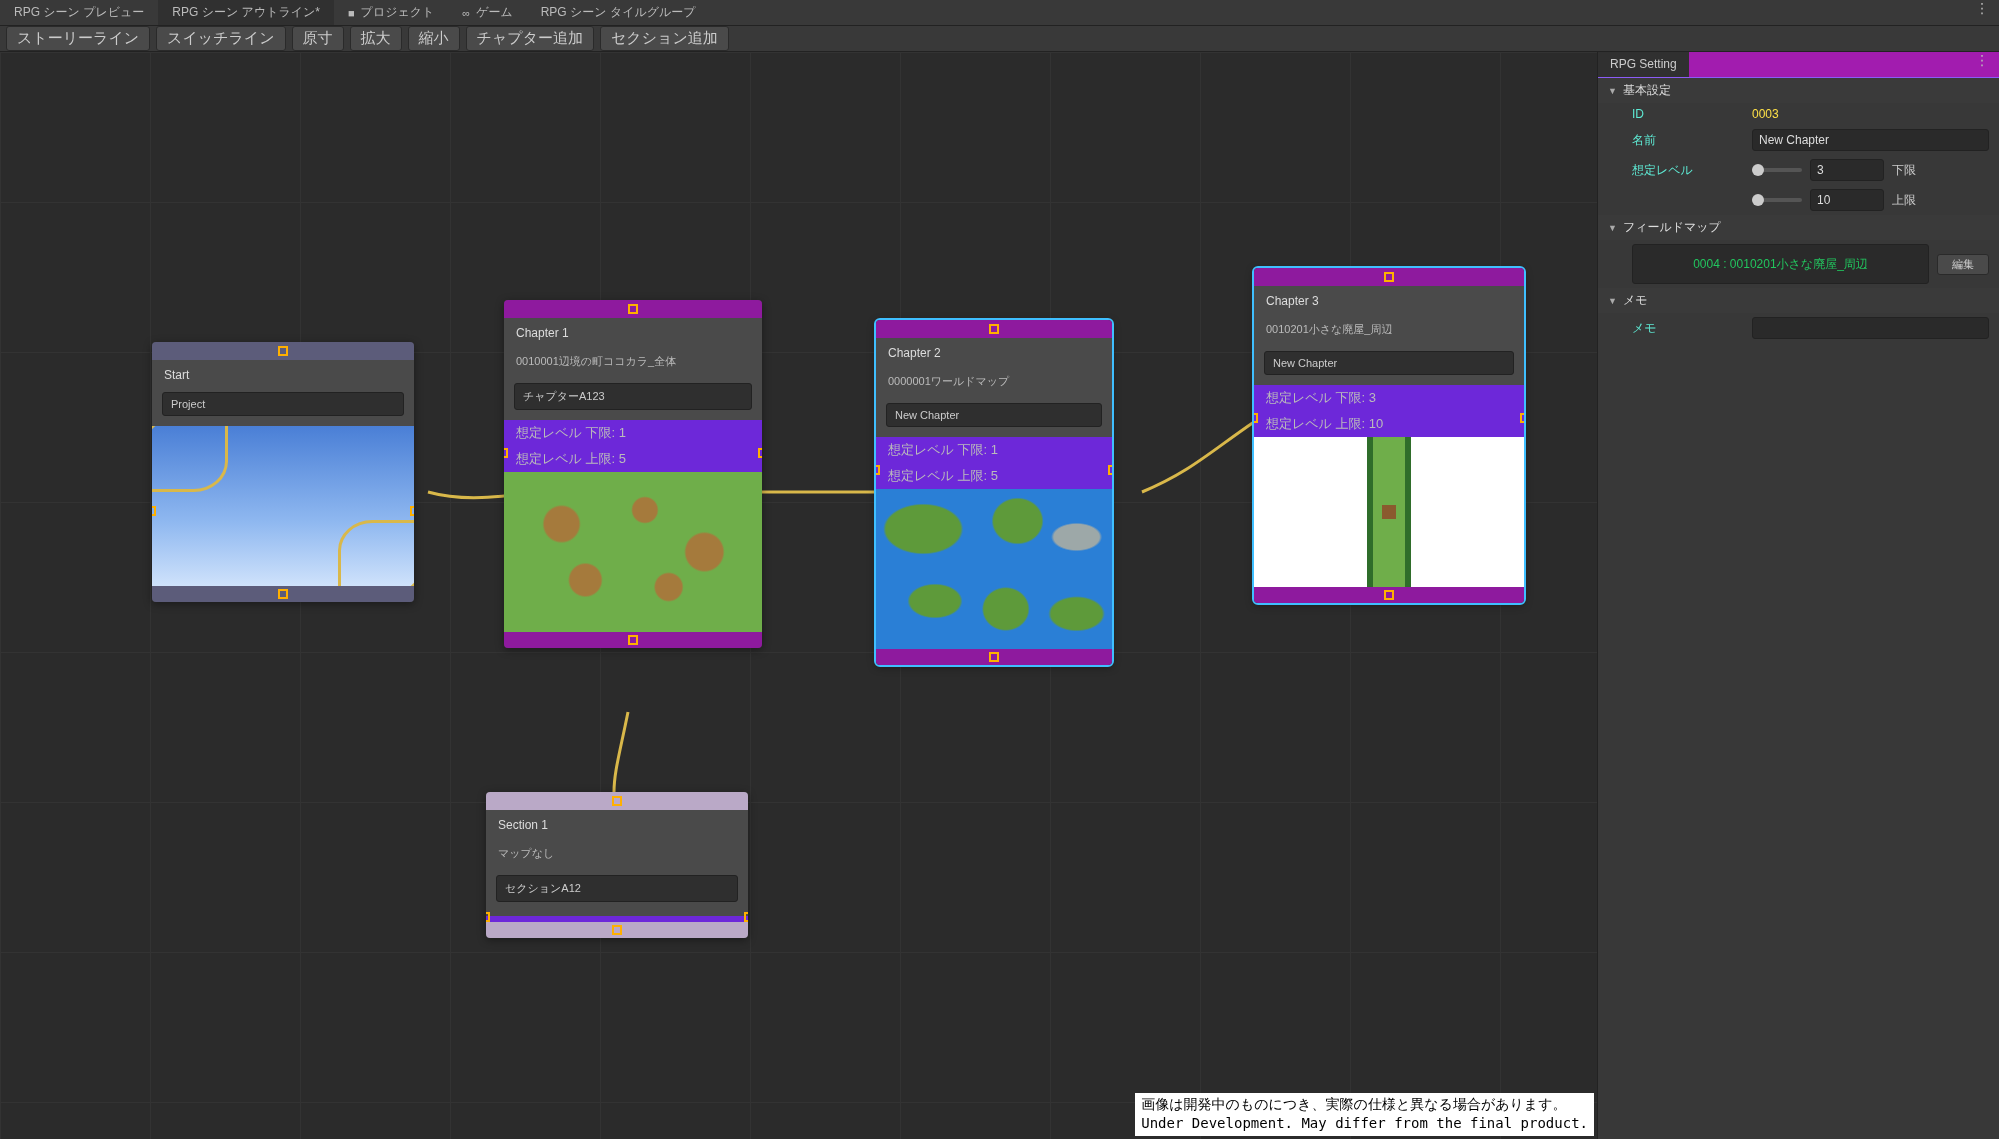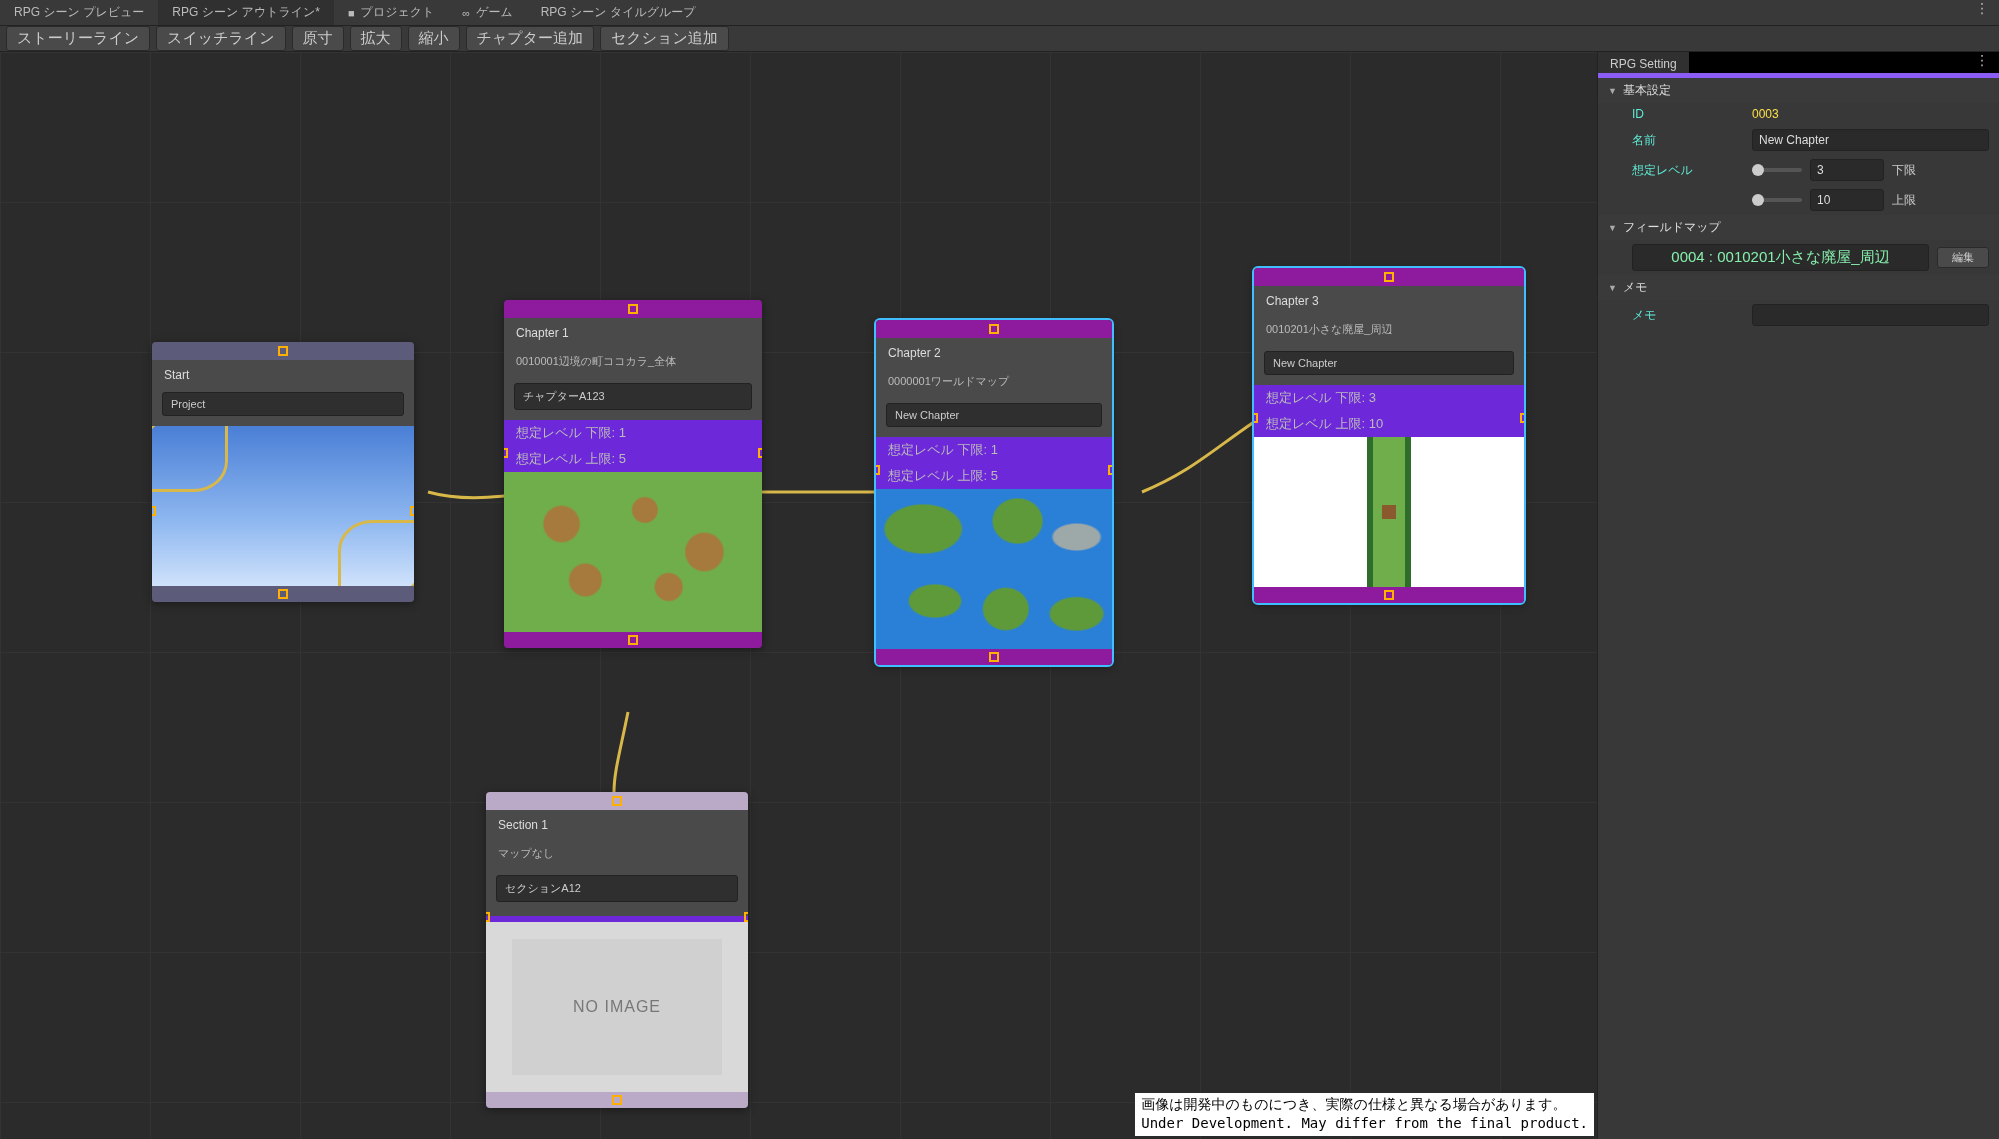--- a/index.html
+++ b/index.html
@@ -73,24 +73,24 @@
 
 .inspector {
   width: 402px;
   background: #383838;
   border-left: 1px solid #222;
   display: flex;
   flex-direction: column;
 }
 .inspector-tabs {
   height: 26px;
-  background: #000000;
+  background: #a21caf;
   display: flex;
   align-items: stretch;
-  border-bottom: 5px solid #8b5cf6;
+  border-bottom: 1px solid #8b5cf6;
 }
 .inspector-tab {
   padding: 5px 12px;
   background: #303030;
   color: #ccc;
   font-size: 12px;
 }
 .section-hdr {
   background: #3a3a3a;
   padding: 4px 10px;
@@ -139,23 +139,23 @@
   color:#ccc;
   padding:2px 14px;
   font-size:11px;
   border-radius:3px;
   cursor:pointer;
 }
 .wide-input {
   flex:1;
   background:#2a2a2a;
   border:1px solid #222;
-  color:#86efac;
-  padding:4px 8px;
-  font-size:15px;
+  color:#22c55e;
+  padding:12px 8px;
+  font-size:12px;
   border-radius:3px;
 }
 
 
 .node {
   position: absolute;
   background: #3c3c3c;
   border-radius: 4px;
   box-shadow: 0 2px 8px rgba(0,0,0,.4);
   overflow: hidden;
@@ -460,23 +460,20 @@
         </div>
       <div class="node-title">Section 1</div>
       <div class="node-sub">マップなし</div>
       <div style="background:#4a4a4a;padding:2px 0 8px">
         <div class="node-field">セクションA12</div>
       </div>
       <div class="node-stats" style="height:6px;padding:0">
         <div class="port" style="left:-6px;top:-4px"></div>
         <div class="port" style="right:-6px;top:-4px"></div>
       </div>
-      <div class="node-img" style="height:170px;background:#d9d9d9">
-        <div style="background:#d0d0d0;width:80%;height:80%;display:flex;align-items:center;justify-content:center;font-size:16px;color:#777;letter-spacing:1px">NO IMAGE</div>
-      </div>
       <div class="node-footer lavender" style="background:#baa9c7">
           <div class="handle"></div>
         </div>
     </div>
 
     <div class="dev-note">画像は開発中のものにつき、実際の仕様と異なる場合があります。
 Under Development. May differ from the final product.</div>
   </div>
 
   <div class="inspector">

